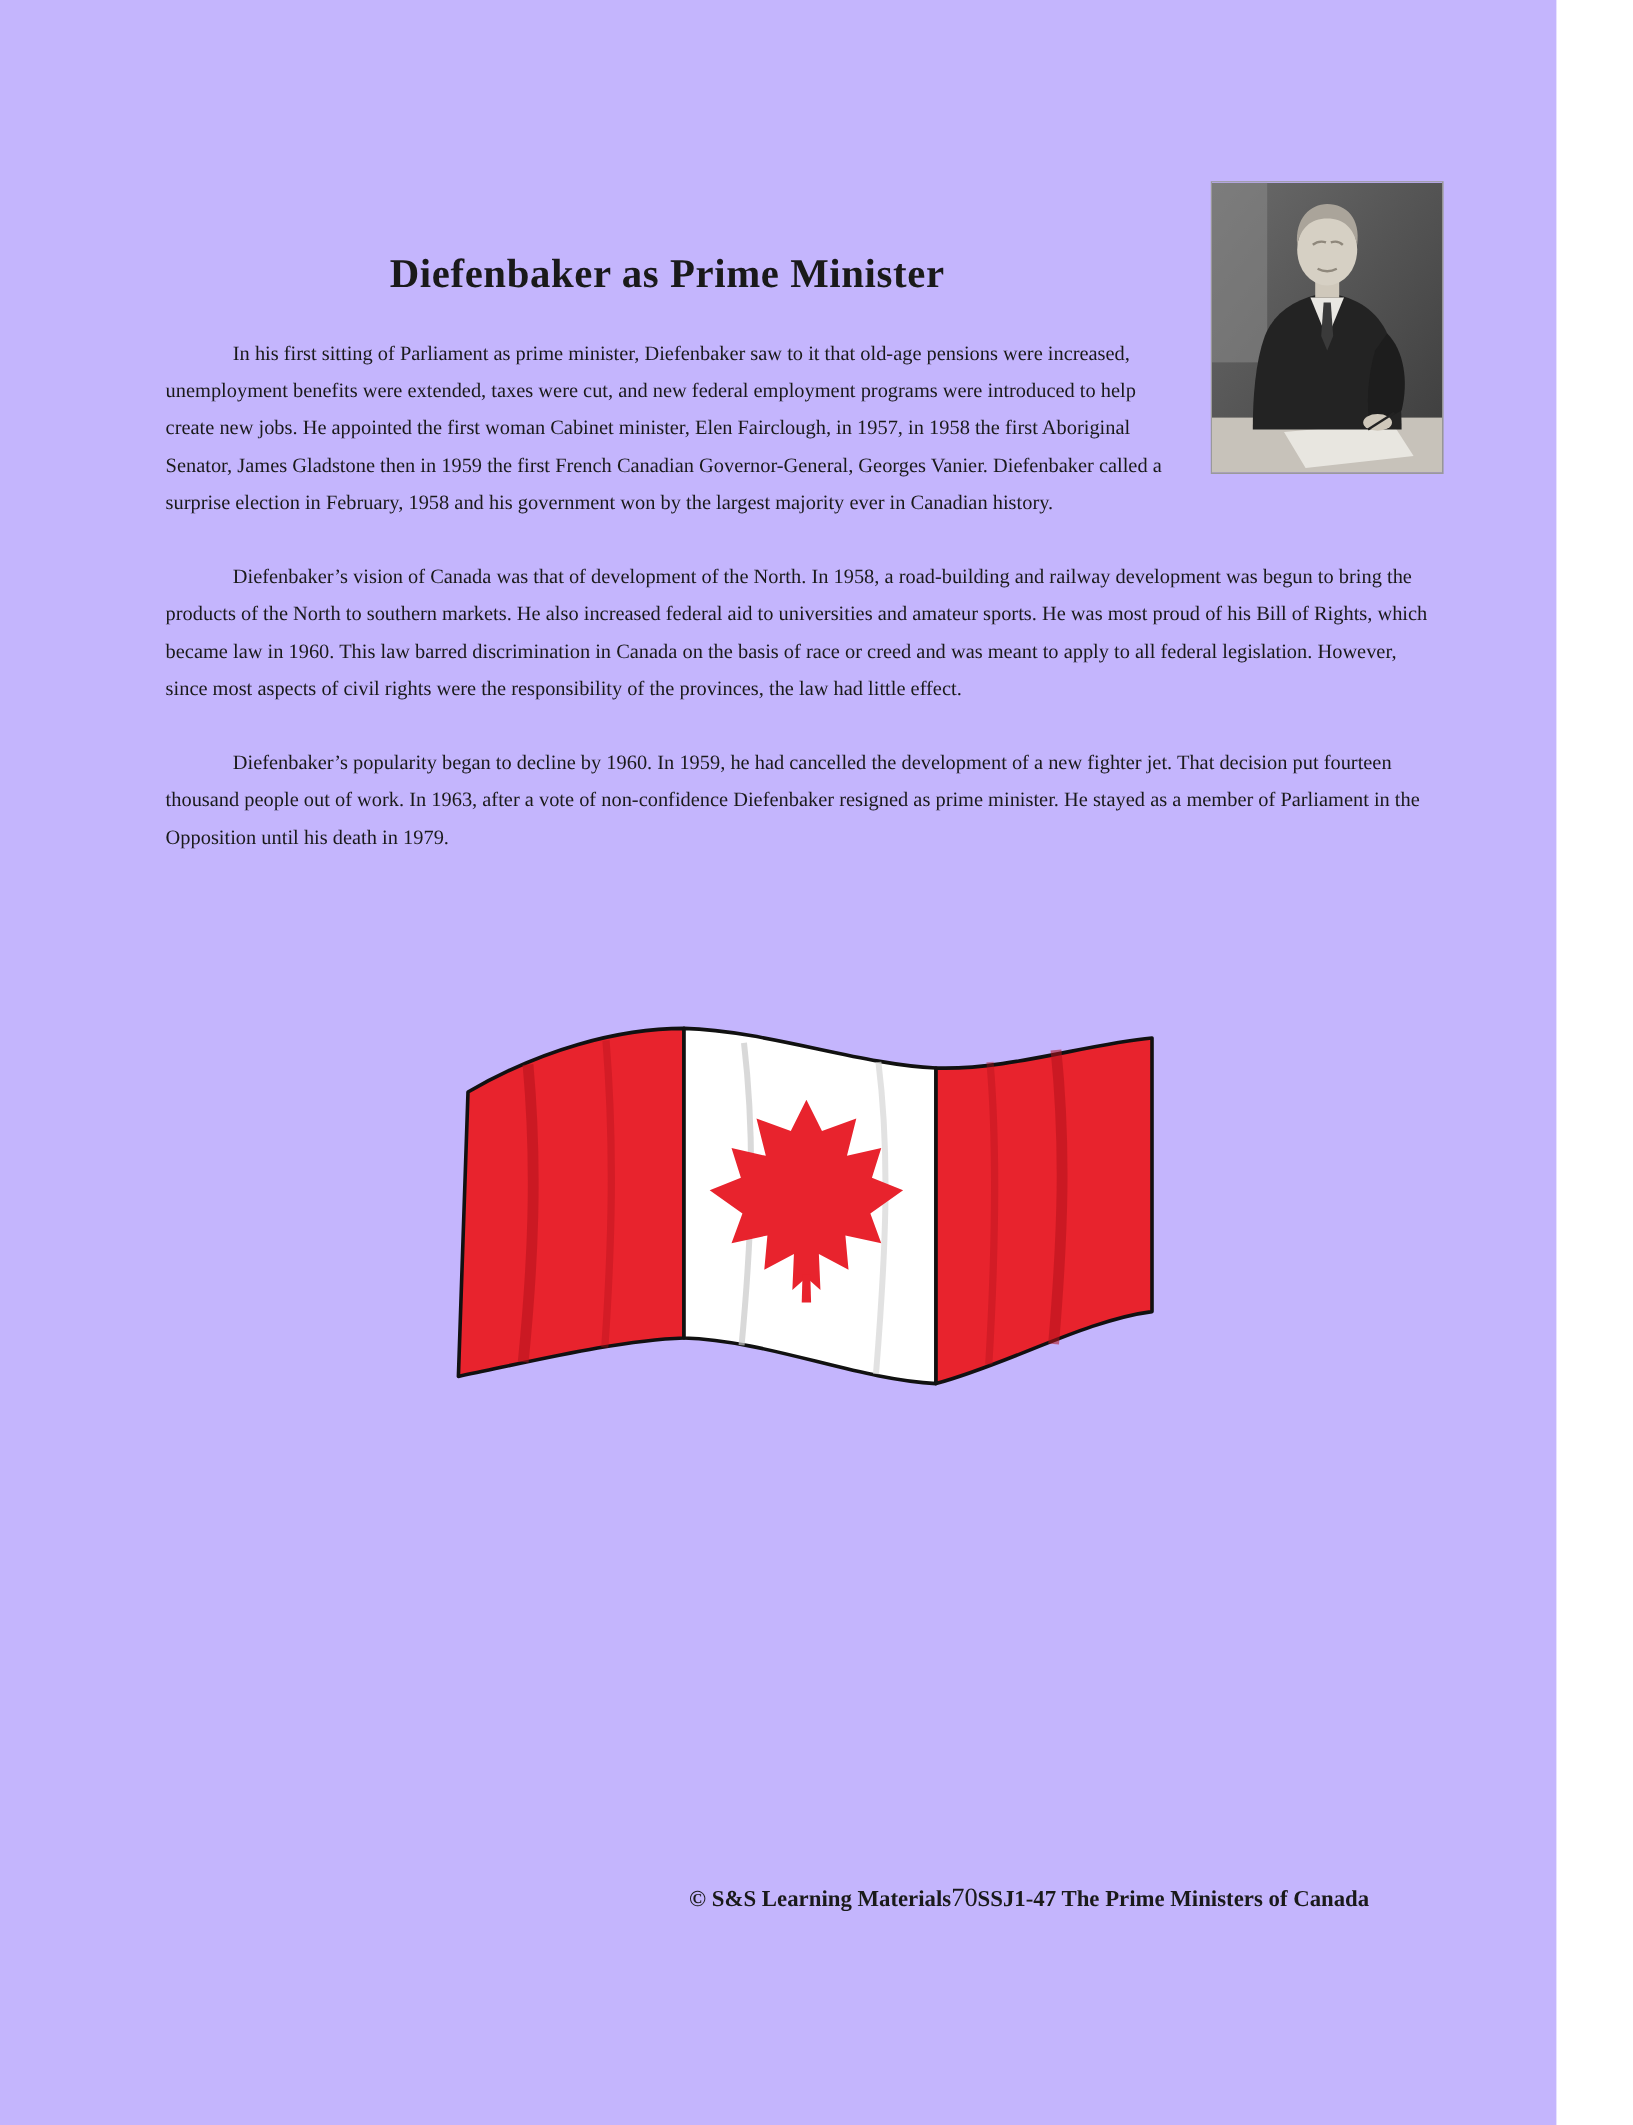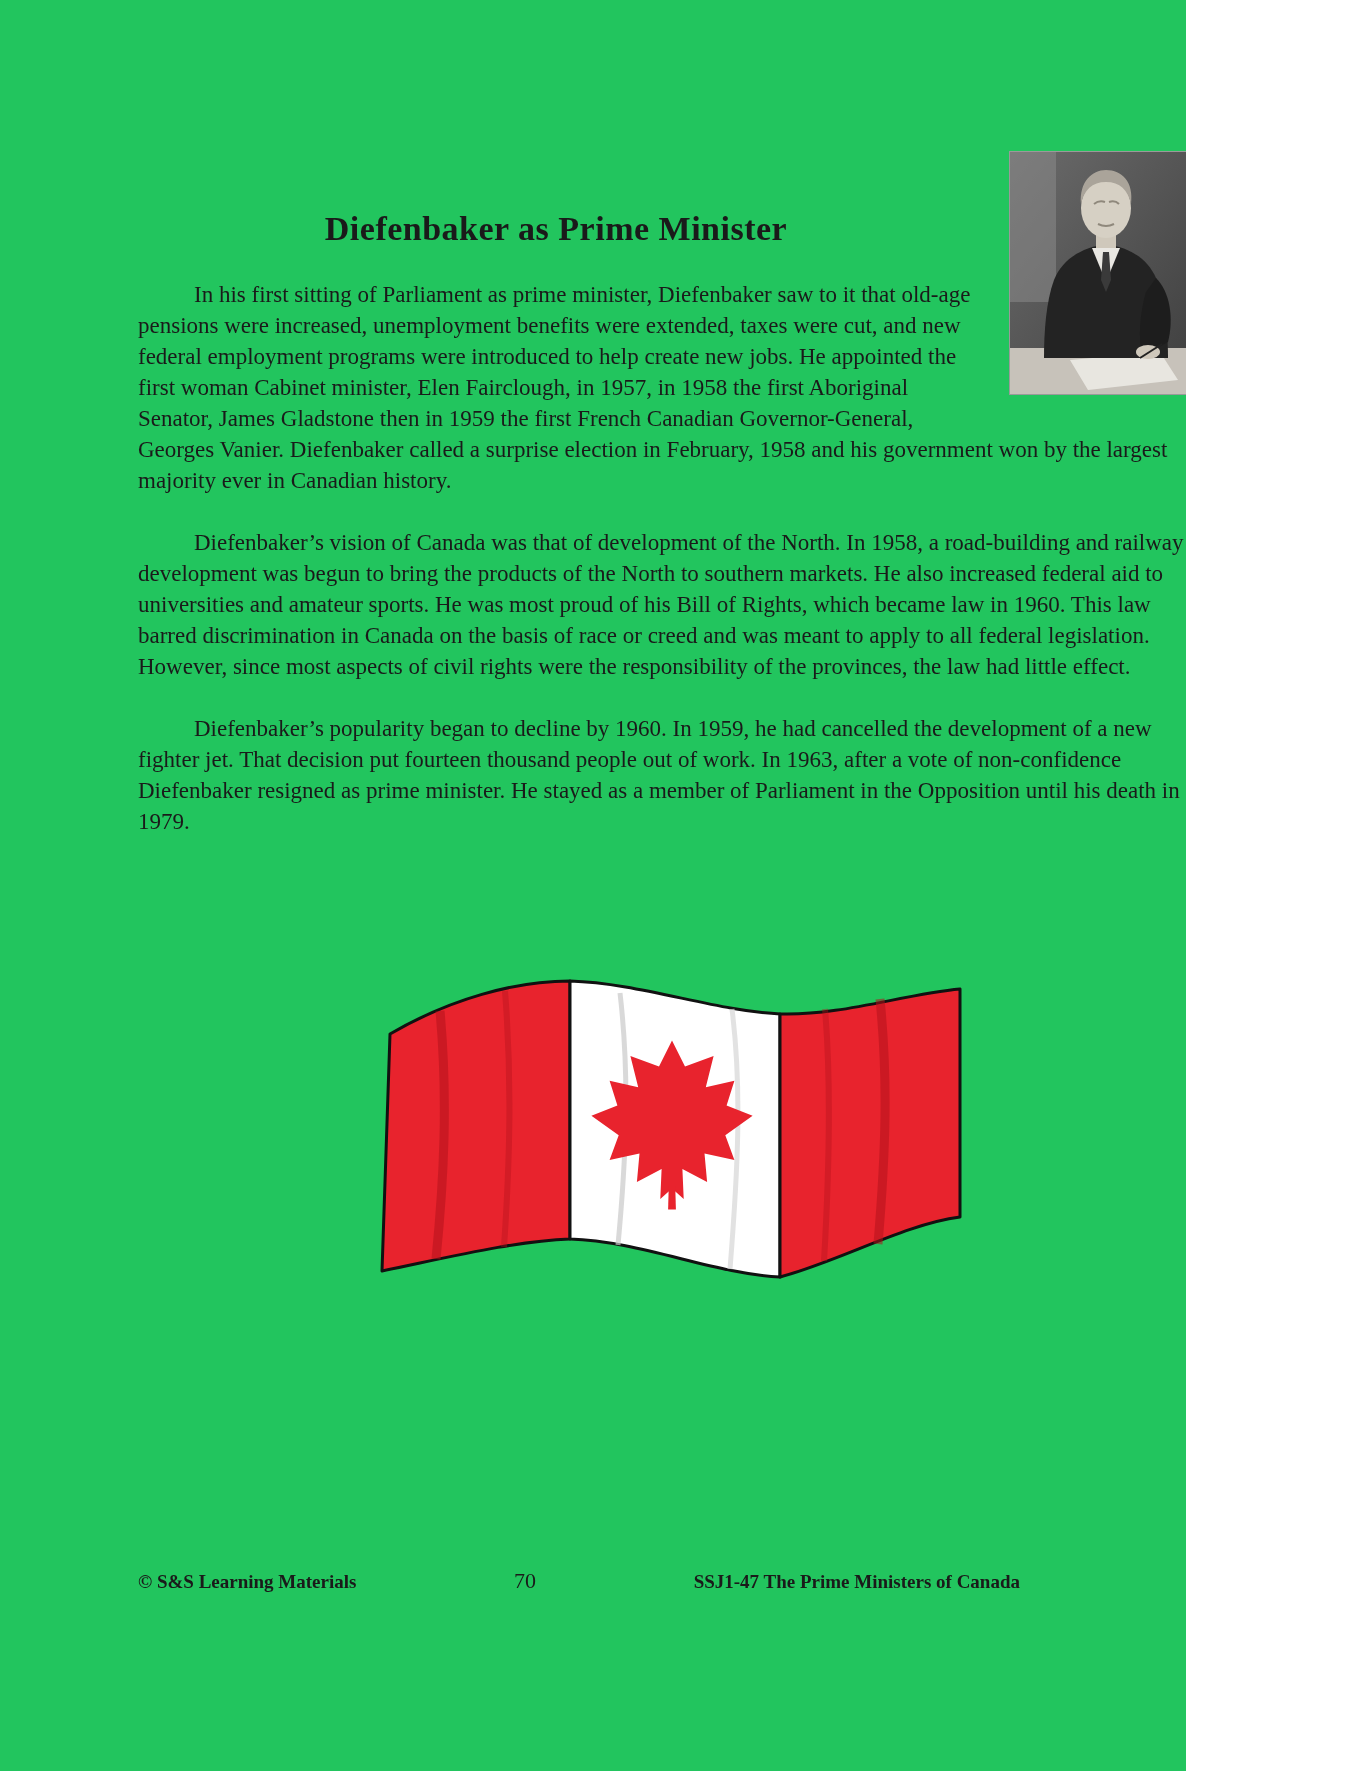--- a/index.html
+++ b/index.html
@@ -2,23 +2,23 @@
 <html style="--flag-red: #e8232d; --flag-red-dark: #b3121b; --text: #1a1a1a;"><head>
 <meta charset="utf-8">
 <style>
   html, body {
     margin: 0;
     padding: 0;
     background: #ffffff;
   }
   .page {
     position: relative;
-    width: 1186px;
+    width: 1297px;
     height: 1771px;
-    background: #22c55e;
+    background: #c4b5fd;
     font-family: "Liberation Serif", serif;
     color: var(--text, #1a1a1a);
     overflow: hidden;
   }
   .content {
     position: absolute;
     left: 138px;
     top: 152px;
     width: 1064px;
   }
@@ -32,37 +32,37 @@
   }
   h1.doc-title {
     margin: 58px 0 0 0;
     font-size: 34px;
     font-weight: 700;
     text-align: center;
     letter-spacing: 0.5px;
   }
   p.body-para {
     margin: 31px 0 0 0;
-    font-size: 23px;
+    font-size: 17px;
     line-height: 31px;
     text-indent: 56px;
     text-align: left;
   }
   .flag-wrap {
     margin: 62px 0 0 182px;
     width: 660px;
     height: 430px;
   }
   .footer {
     position: absolute;
     left: 138px;
-    right: 166px;
+    right: 156px;
     top: 1568px;
     display: flex;
-    justify-content: space-between;
+    justify-content: flex-end;
     align-items: baseline;
   }
   .footer .footer-left,
   .footer .footer-right {
     font-size: 19px;
     font-weight: 700;
   }
   .footer .footer-center {
     font-size: 22px;
     font-weight: 400;

